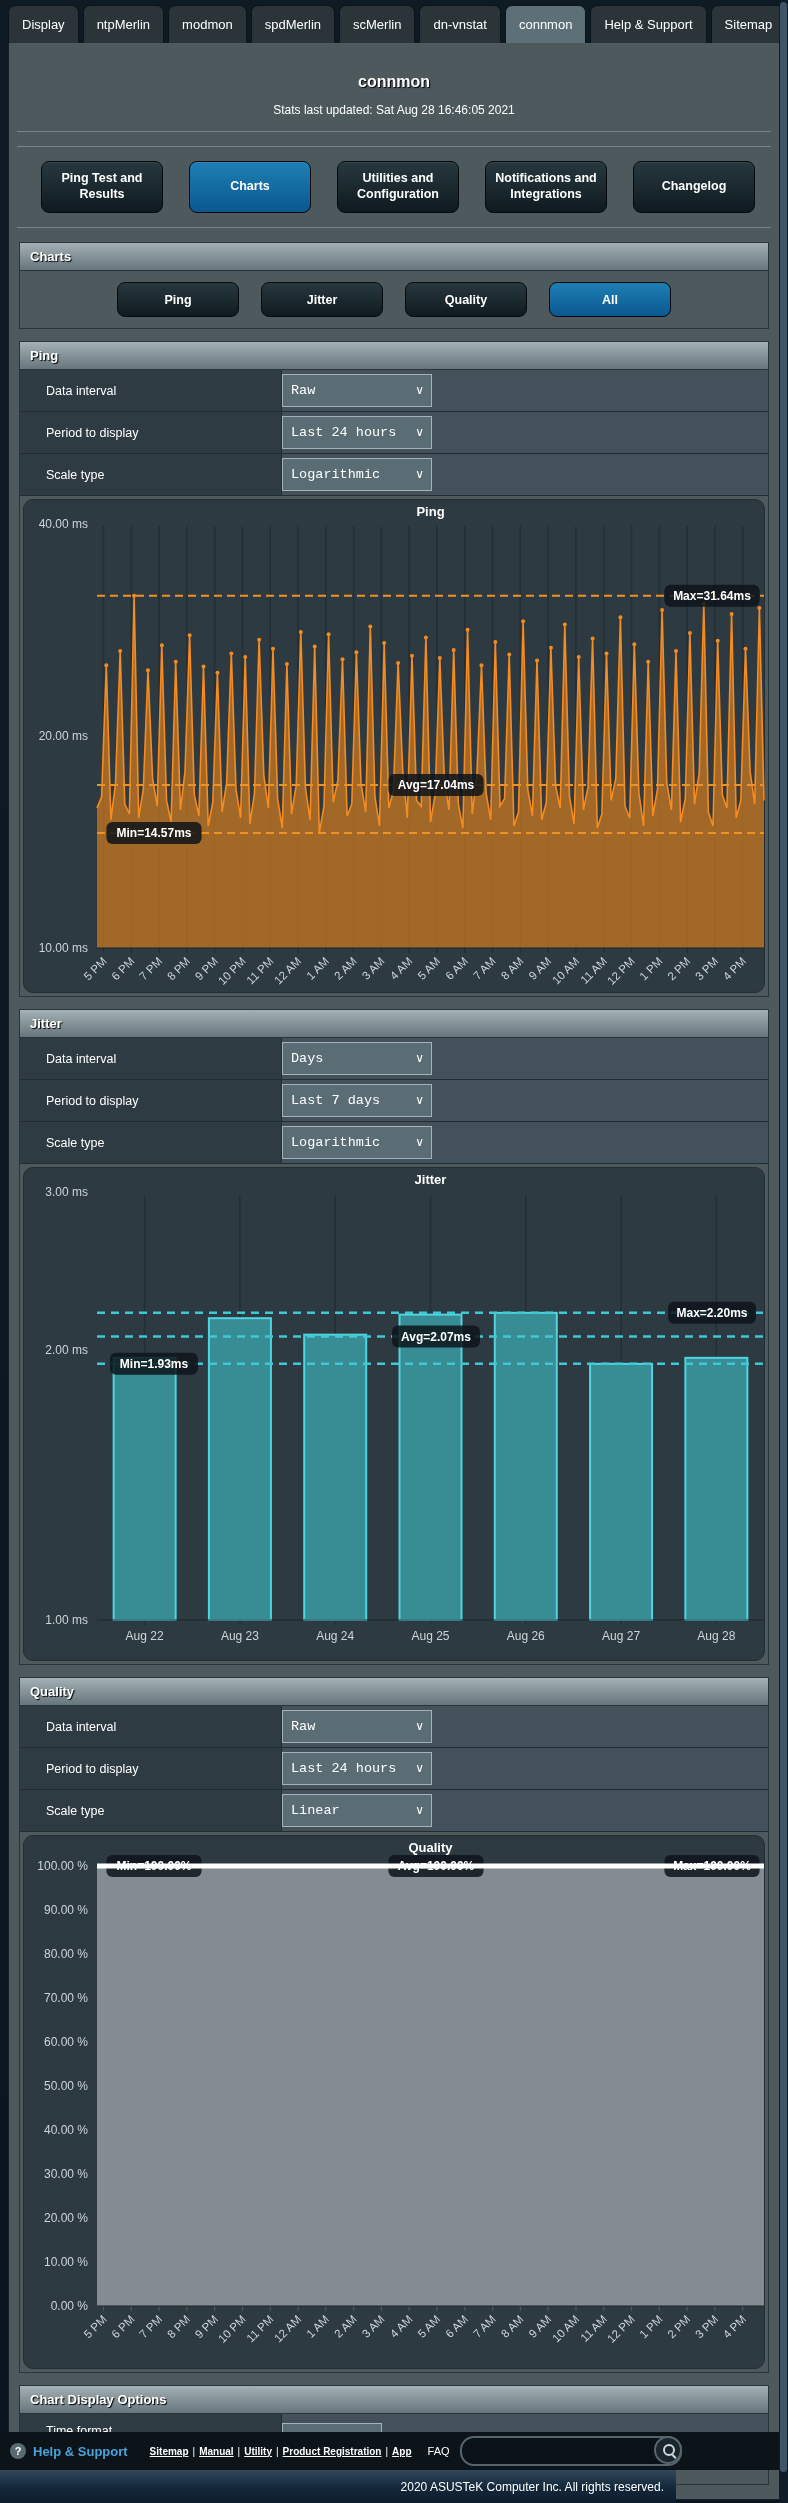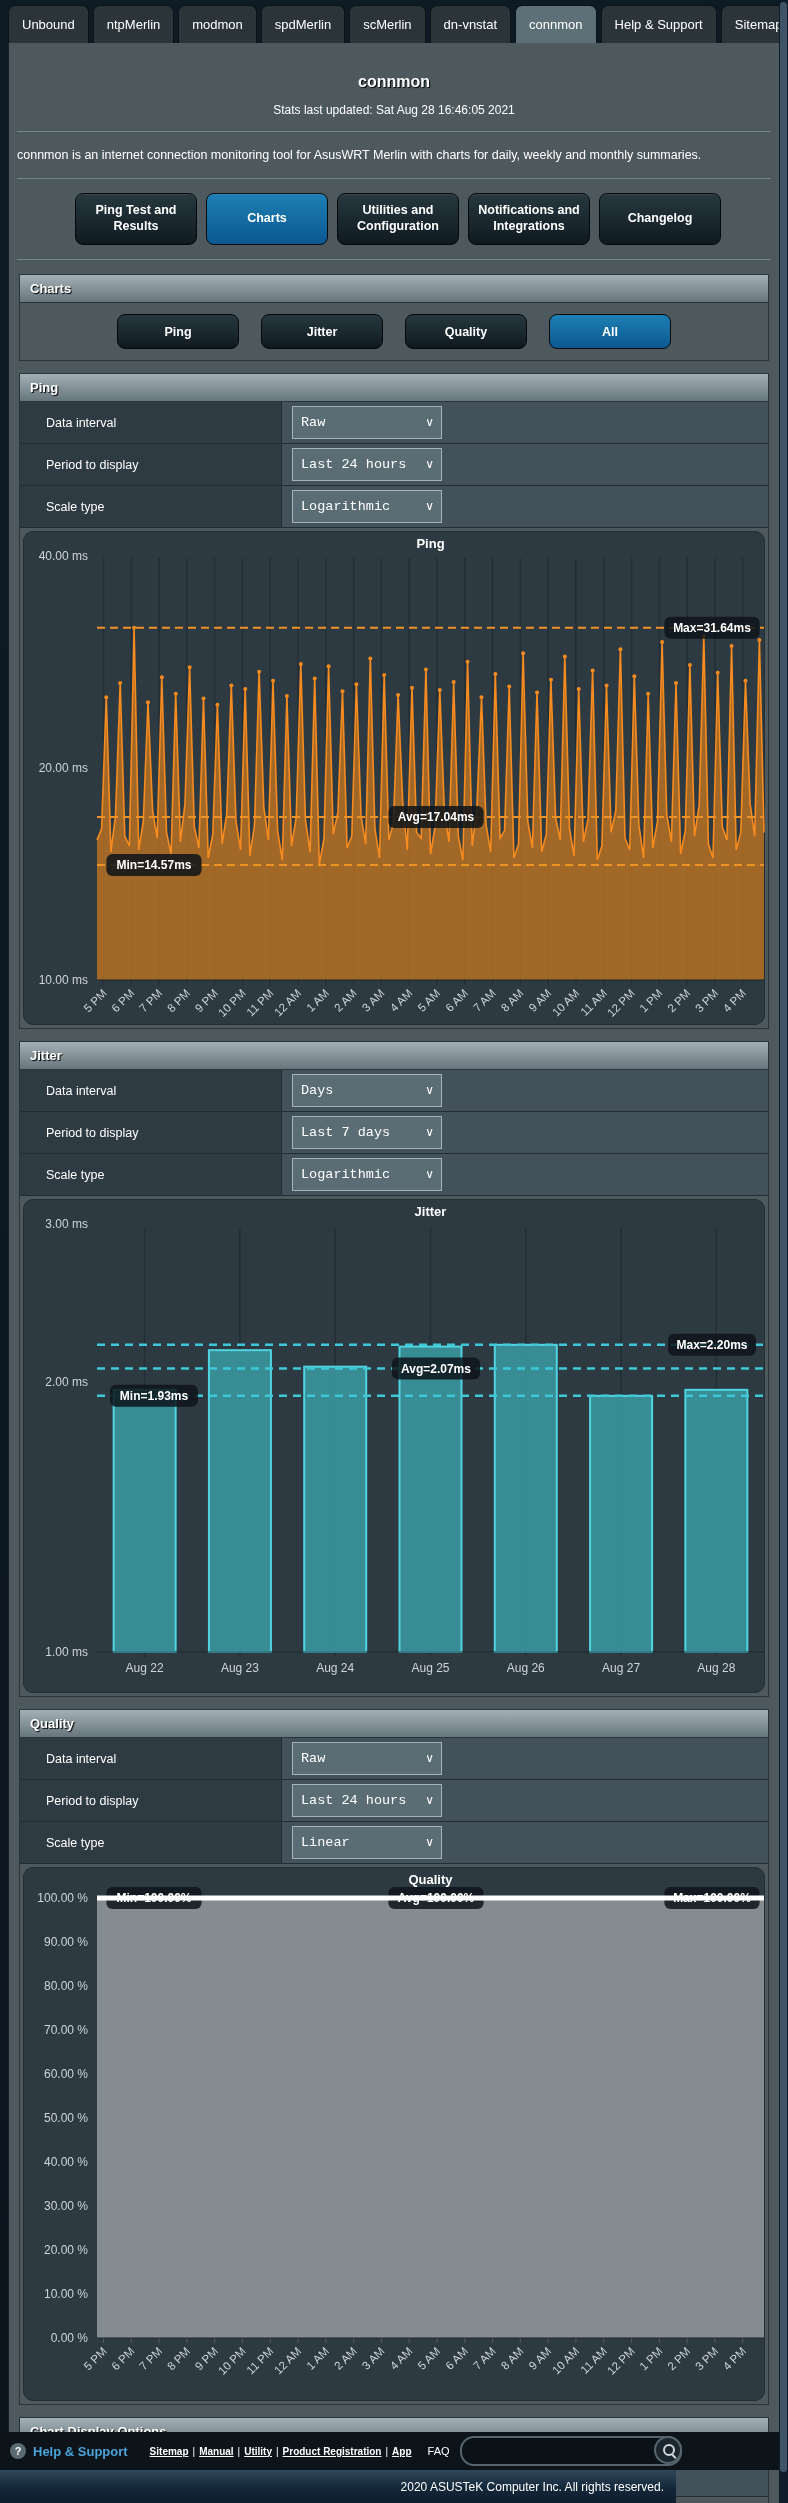--- a/index.html
+++ b/index.html
@@ -14,41 +14,41 @@
        border:1px solid #0d1418;border-bottom:none;border-radius:7px 7px 0 0;cursor:pointer;white-space:nowrap;}
   .tab.active{background:#5d6f77;}
 
   
   .container{position:absolute;left:8px;top:43px;width:770px;background:#4d595d;border:1px solid #15202a;border-top:none;padding-bottom:2px;}
   .title{color:#fff;font-weight:bold;font-size:16px;text-align:center;padding-top:30px;text-shadow:1px 1px 1px #000;}
   .subtitle{color:#fff;font-size:12px;text-align:center;padding-top:12px;}
   hr.div{border:none;border-top:1px solid #76858c;margin:14px 8px;}
   .desc{color:#fff;font-size:12.5px;padding:2px 8px;}
 
-  .btnrow{display:flex;justify-content:center;gap:9px;margin:12px 0 6px 8px;}
+  .btnrow{display:flex;justify-content:center;gap:26px;margin:12px 0 6px 8px;}
   .bigbtn{width:122px;min-height:52px;border-radius:8px;border:1px solid #05090c;color:#fff;font-weight:bold;font-size:12.5px;
           display:flex;align-items:center;justify-content:center;text-align:center;line-height:1.25;cursor:pointer;
           background:linear-gradient(180deg,#27383f 0%,#0f1a20 100%);box-shadow:inset 0 1px 0 rgba(255,255,255,.08);padding:4px 6px;box-sizing:border-box;}
   .bigbtn.active{background:linear-gradient(180deg,#1e7fb4 0%,#0a5890 100%);}
 
   .section{margin:10px 10px 12px 10px;border:1px solid #29343b;background:#4d595d;}
   .sec-h{height:27px;line-height:27px;padding-left:10px;color:#fff;font-weight:bold;font-size:13px;text-shadow:1px 1px 1px #000;
          background:linear-gradient(180deg,#a3b0b5 0%,#67767d 100%);border-bottom:1px solid #29343b;}
   .chartbtns{display:flex;justify-content:center;gap:22px;padding:11px 0;}
   .smallbtn{width:120px;height:33px;border-radius:8px;border:1px solid #05090c;color:#fff;font-weight:bold;font-size:12.5px;
             display:flex;align-items:center;justify-content:center;cursor:pointer;
             background:linear-gradient(180deg,#27383f 0%,#0f1a20 100%);}
   .smallbtn.active{background:linear-gradient(180deg,#1e7fb4 0%,#0a5890 100%);}
 
   .frow{display:flex;border-bottom:1px solid #222c33;min-height:41px;}
   .frow:last-of-type{border-bottom:1px solid #222c33;}
   .flabel{width:262px;background:#2e3b42;color:#fff;font-size:12.5px;display:flex;flex-direction:column;justify-content:center;
           padding-left:26px;box-sizing:border-box;border-right:1px solid #222c33;}
   .fnote{color:#ffcc00;font-size:12px;margin-top:2px;}
-  .fvalue{flex:1;background:#43525a;display:flex;align-items:center;padding-left:10px;}
+  .fvalue{flex:1;background:#43525a;display:flex;align-items:center;}
   .select{position:relative;width:150px;height:33px;background:#5a6d74;border:1px solid #a5b3b8;color:#fff;
           font-family:"Liberation Mono",monospace;font-size:13.5px;display:flex;align-items:center;padding-left:8px;box-sizing:border-box;cursor:pointer;}
   .select.narrow{width:100px;}
   .select .chev{position:absolute;right:7px;top:50%;transform:translateY(-54%);font-size:12px;color:#fff;font-family:"Liberation Sans",sans-serif;}
 
   .panel{margin:3px;background:#2e3a42;border-radius:10px;border:1px solid #232d34;}
 
   .optbtns{display:flex;gap:28px;padding:9px 0 10px 108px;background:#4d595d;}
 
   
@@ -68,36 +68,35 @@
   .bottomstrip{position:absolute;left:0;top:2470px;width:676px;height:33px;background:linear-gradient(180deg,#31485a 0%,#13273a 55%,#0d1d2c 100%);}
   .copyright{position:absolute;right:12px;top:10px;color:#fff;font-size:12px;}
 
   svg text{font-family:"Liberation Sans",sans-serif;}
 </style>
 </head>
 <body>
 
 <div class="page">
   <div class="tabbar">
-    <div class="tab">Unbound</div>
+    <div class="tab">Display</div>
     <div class="tab">ntpMerlin</div>
     <div class="tab">modmon</div>
     <div class="tab">spdMerlin</div>
     <div class="tab">scMerlin</div>
     <div class="tab">dn-vnstat</div>
     <div class="tab active">connmon</div>
     <div class="tab">Help &amp; Support</div>
     <div class="tab">Sitemap</div>
   </div>
 
   <div class="container">
     <div class="title">connmon</div>
     <div class="subtitle">Stats last updated: Sat Aug 28 16:46:05 2021</div>
     <hr class="div">
-    <div class="desc">connmon is an internet connection monitoring tool for AsusWRT Merlin with charts for daily, weekly and monthly summaries.</div>
     <hr class="div">
 
     <div class="btnrow">
       <div class="bigbtn">Ping Test and Results</div>
       <div class="bigbtn active">Charts</div>
       <div class="bigbtn">Utilities and Configuration</div>
       <div class="bigbtn">Notifications and Integrations</div>
       <div class="bigbtn">Changelog</div>
     </div>
     <hr class="div">

